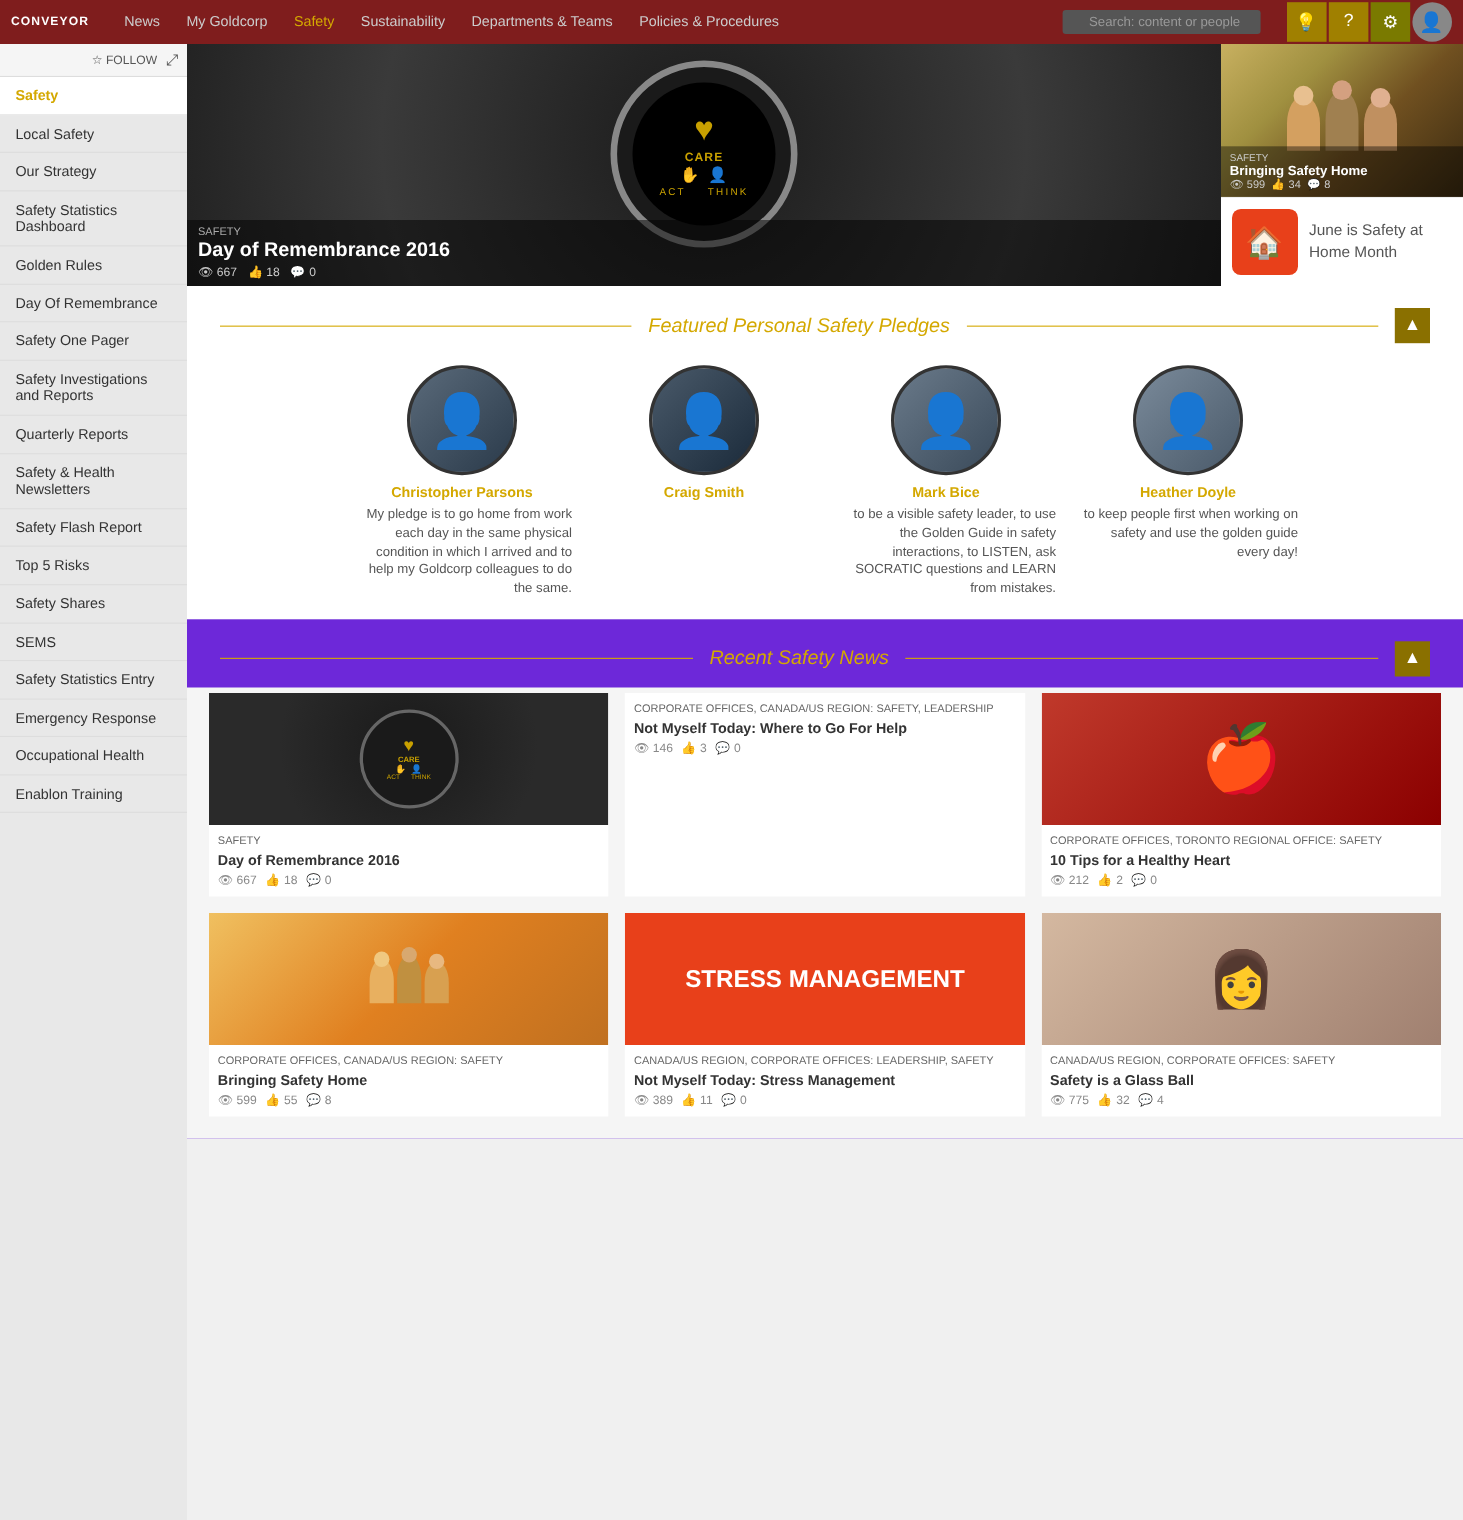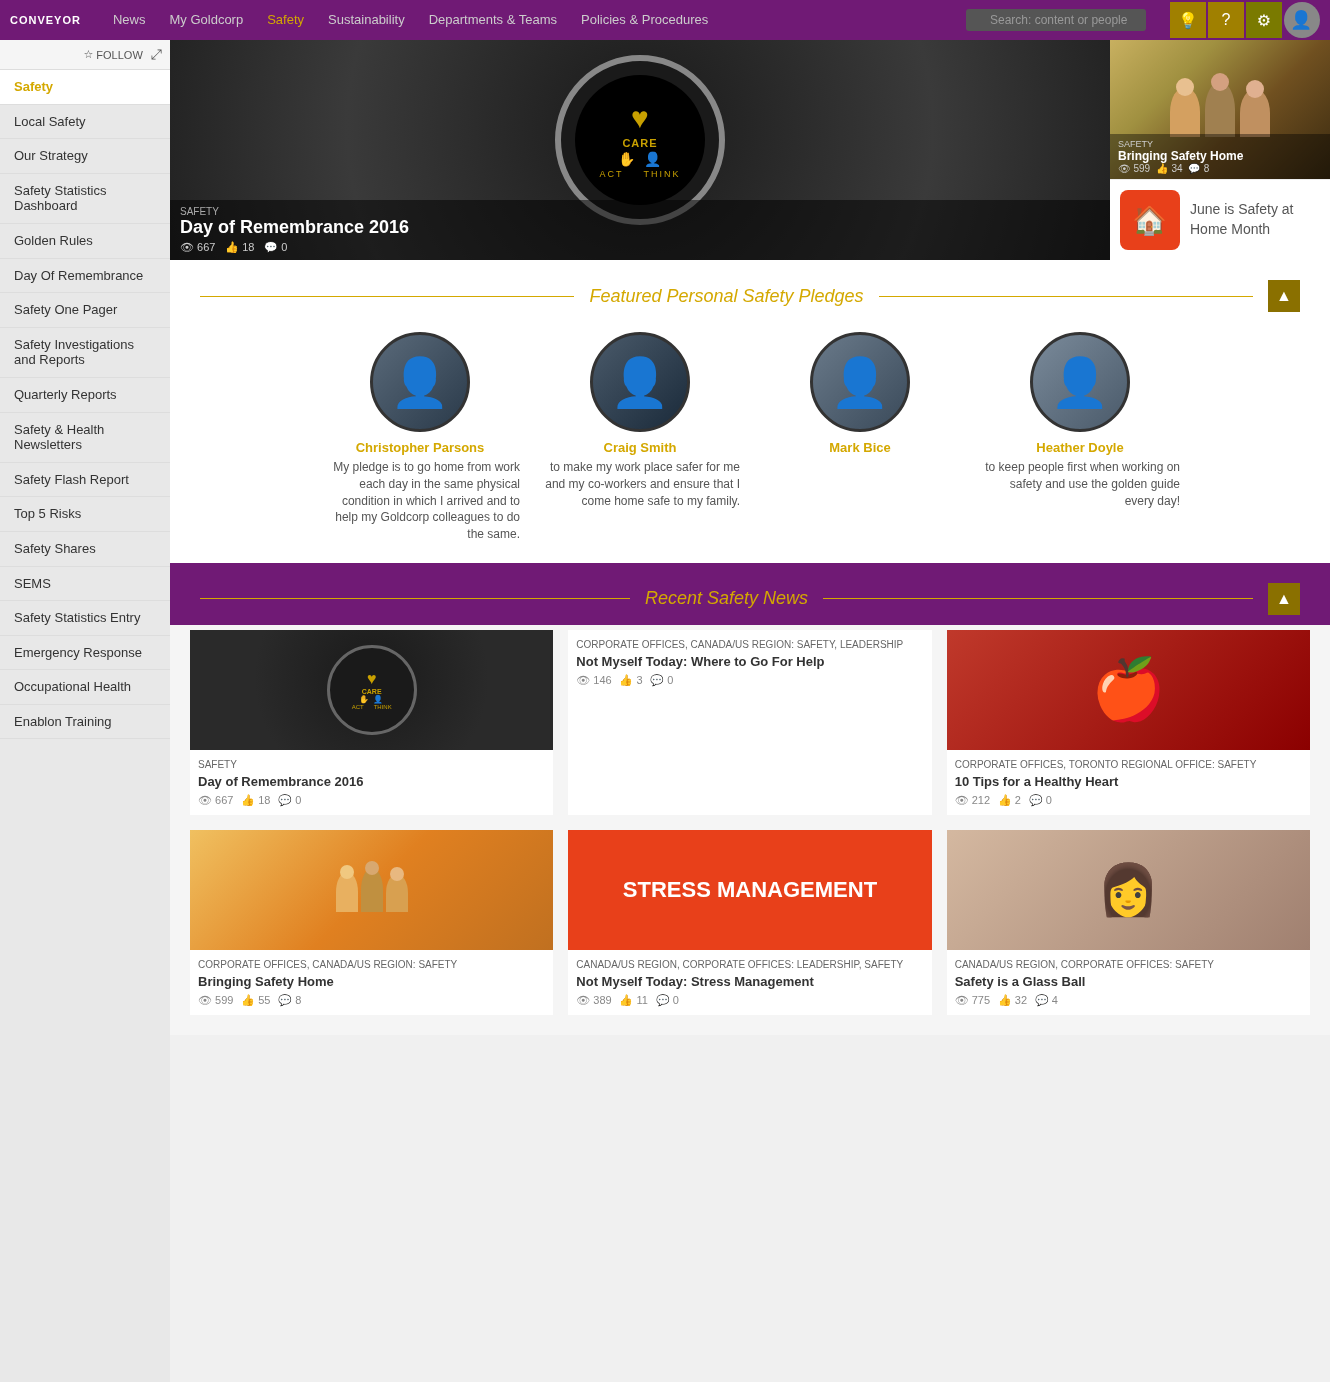--- a/index.html
+++ b/index.html
@@ -1,20 +1,20 @@
 <!DOCTYPE html>
 <html><head>
   <meta charset="utf-8">
   <style>
     * { box-sizing: border-box; margin: 0; padding: 0; }
     body { font-family: Arial, sans-serif; font-size: 13px; background: #f0f0f0; color: #333; }
 
     
     .top-nav {
-      background: #701a75;
+      background: #7f1d1d;
       display: flex;
       align-items: center;
       height: 40px;
       padding: 0 10px;
       position: relative;
       z-index: 10;
     }
     .top-nav .brand {
       color: #fff;
       font-size: 11px;
@@ -532,40 +532,40 @@
       <span style="font-size:48px;">👤</span>
     </div>
     <div class="pledge-name">Christopher Parsons</div>
     <div class="pledge-text">My pledge is to go home from work each day in the same physical condition in which I arrived and to help my Goldcorp colleagues to do the same.</div>
   </div>
             <div class="pledge-card">
     <div class="pledge-avatar" style="background:linear-gradient(135deg,#4a5a6a 0%,#1a2a3a 100%);">
       <span style="font-size:48px;">👤</span>
     </div>
     <div class="pledge-name">Craig Smith</div>
-    <div class="pledge-text">to make my work place safer for me and my co-workers and ensure that I come home safe to my family.</div>
   </div>
             <div class="pledge-card">
     <div class="pledge-avatar" style="background:linear-gradient(135deg,#6a7a8a 0%,#3a4a5a 100%);">
       <span style="font-size:48px;">👤</span>
     </div>
     <div class="pledge-name">Mark Bice</div>
+    <div class="pledge-text">to be a visible safety leader, to use the Golden Guide in safety interactions, to LISTEN, ask SOCRATIC questions and LEARN from mistakes.</div>
   </div>
             <div class="pledge-card">
     <div class="pledge-avatar" style="background:linear-gradient(135deg,#7a8a9a 0%,#4a5a6a 100%);">
       <span style="font-size:48px;">👤</span>
     </div>
     <div class="pledge-name">Heather Doyle</div>
     <div class="pledge-text">to keep people first when working on safety and use the golden guide every day!</div>
   </div>
           </div>
       </div>
     </div>
 
-    <div style="background:#701a75;">
+    <div style="background:#6d28d9;">
       <div class="section-divider">
         <div class="line"></div>
         <span class="title">Recent Safety News</span>
         <div class="line"></div>
         <button class="scroll-up-btn">▲</button>
       </div>
       <div class="news-section">
         <div class="news-grid">
 
         <div class="news-card">

